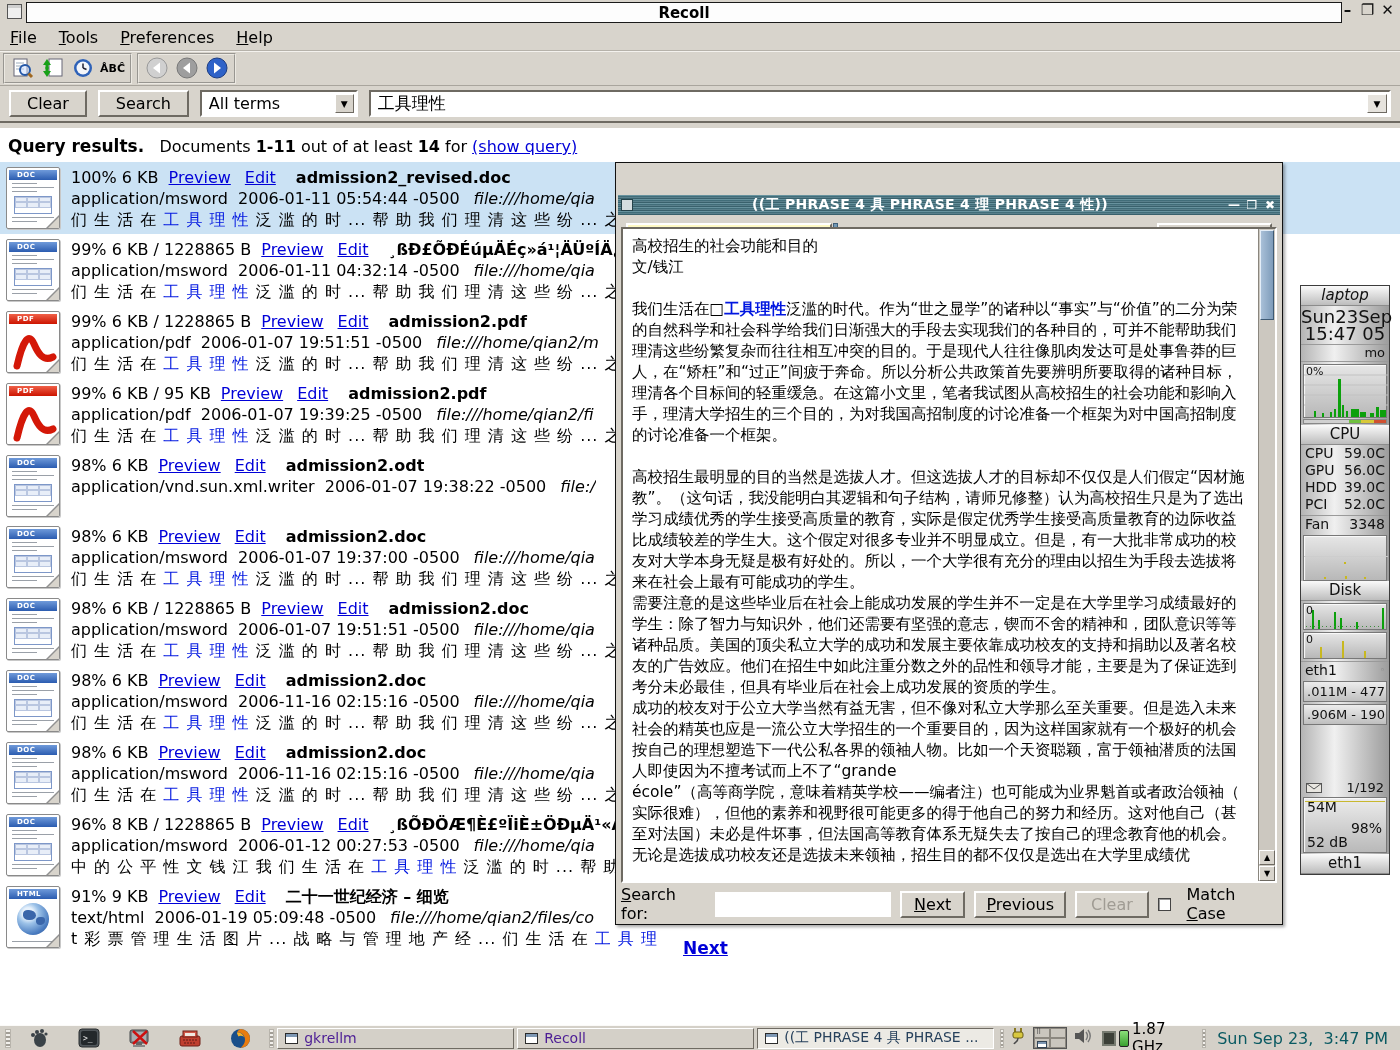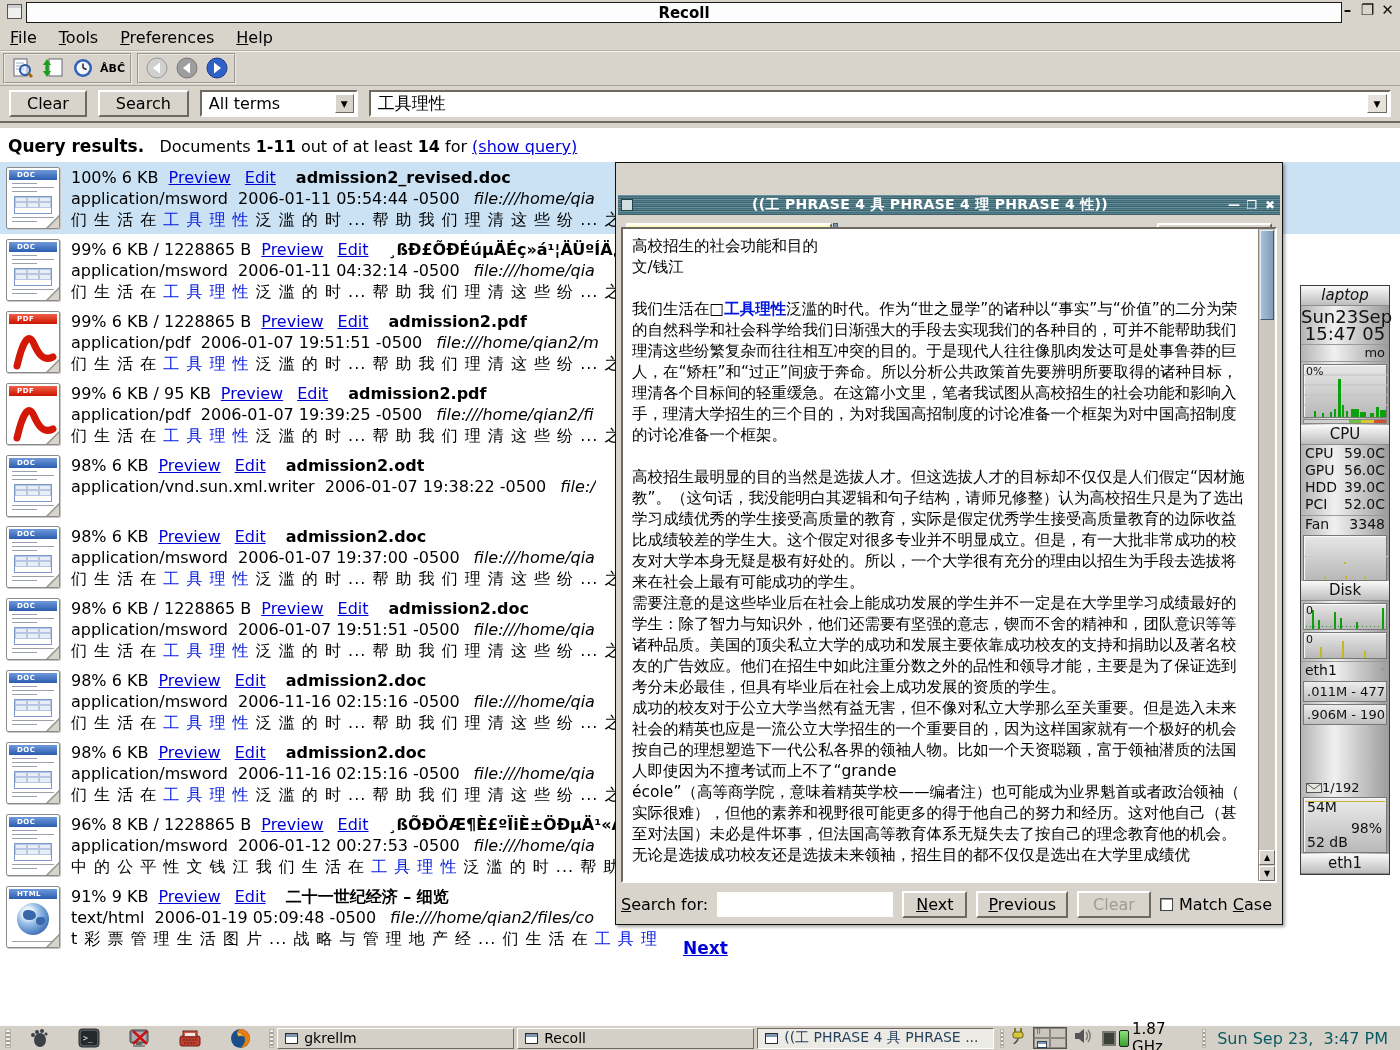--- a/index.html
+++ b/index.html
@@ -73,47 +73,47 @@
   #pv-textframe { position:absolute; left:5px; right:5px; top:64px; bottom:41px; border:2px solid; border-color:#6e6a62 #ffffff #ffffff #6e6a62; background:#fff; }
   #pv-text { position:absolute; left:0; top:0; right:17px; bottom:0; padding:7px 9px; font-size:15.5px; line-height:21px; overflow:hidden; color:#000; }
   #pv-text .hl { color:#0016e0; font-weight:bold; }
   #pv-scroll { position:absolute; right:0; top:0; bottom:0; width:17px; background:#ccc8c0; border-left:1px solid #8a867e; }
   #pv-thumb { position:absolute; left:1px; right:1px; top:1px; height:90px; background:linear-gradient(90deg,#a9c0d8,#7e9cba); border:1px solid; border-color:#e4eef8 #3e5a74 #3e5a74 #e4eef8; }
   .pv-arrow { position:absolute; left:0; right:0; height:15px; background:#d8d4cc; border:1px solid; border-color:#fff #6e6a62 #6e6a62 #fff; font-size:8px; display:flex; align-items:center; justify-content:center; }
   #pv-up { bottom:16px; } #pv-down { bottom:0; }
   #pv-bottombar { position:absolute; left:5px; right:5px; bottom:4px; height:32px; display:flex; align-items:center; gap:9px; font-size:16px; }
   #pv-search-input { width:176px; height:25px; font-size:15px; font-family:inherit; padding:0 5px; border:0; outline:0; }
   .btn.dis { color:#a09c94; }
-  #pv-case { display:flex; align-items:center; gap:6px; }
+  #pv-case { display:flex; align-items:center; gap:16px; }
   #pv-case .cb { width:13px; height:13px; background:#fff; border:1px solid #444; box-shadow:inset 1px 1px 0 #999; }
 
   
   #gk { position:absolute; left:1300px; top:285px; width:90px; z-index:30; background:linear-gradient(90deg,#b4b4b4,#f0f0f0 38%,#9c9c9c); border:1px solid #3c3c3c; font-size:13px; color:#111; }
   .gk-cap { text-align:center; font-size:15px; line-height:19px; background:linear-gradient(180deg,#fafafa,#bdbdbd); border-bottom:1px solid #8c8c8c; }
   .gk-clock { text-align:center; font-size:18px; line-height:17px; padding:2px 0; border-bottom:1px solid #9a9a9a; }
   .gk-ticker { text-align:right; padding:0 4px 1px; font-size:13px; line-height:15px; border-bottom:1px solid #9a9a9a; }
   .gk-chart { position:relative; margin:2px 2px 0; border:1px solid #787878; background:linear-gradient(180deg,#e6e6e6,#b8b8b8); box-shadow:inset 1px 1px 1px #fbfbfb; }
   .gk-chart svg { display:block; }
   .gk-chart .lbl { position:absolute; left:2px; top:0; font-size:11px; }
   .gk-krell { height:5px; margin:1px 2px; background:linear-gradient(90deg,#d0d0d0 55%,#70c040 55% 70%,#d8c838 70% 85%,#d05030 85%); border:1px solid #888; }
   .gk-row { display:flex; justify-content:space-between; padding:0 4px; font-size:14px; line-height:17px; }
   .gk-panel { margin:2px 2px 0; border:1px solid #787878; background:linear-gradient(180deg,#ededed,#bfbfbf); font-size:13px; line-height:17px; padding:1px 3px; white-space:nowrap; overflow:hidden; position:relative; }
   .gk-gap { height:54px; }
-  .gk-mail { display:flex; align-items:center; justify-content:flex-start; padding:1px 5px; font-size:13px; }
+  .gk-mail { display:flex; align-items:center; justify-content:space-between; padding:1px 5px; font-size:13px; }
   #gk-fs { height:56px; margin:1px 2px; border:1px solid #787878; background:linear-gradient(180deg,#ececec,#b9b9b9); position:relative; font-size:14px; box-shadow:inset 1px 1px 1px #fafafa; }
   #gk-fs .a { position:absolute; left:3px; top:1px; } 
   #gk-fs .b { position:absolute; right:4px; top:22px; }
   #gk-fs .c { position:absolute; left:3px; bottom:2px; }
   #gk-fs:before { content:""; position:absolute; left:1px; right:1px; top:3px; height:1px; background:#c8b830; }
 
   
   #taskbar { position:absolute; left:0; right:0; bottom:0; height:25px; background:#d4d0c8; border-top:1px solid #fbfaf8; display:flex; align-items:center; z-index:40; padding:0 2px; }
   .tb-handle { width:6px; height:19px; margin:0 3px; background:repeating-linear-gradient(180deg,#f2f0ec 0 2px,#a29e96 2px 4px); border:1px solid #b8b4ac; }
   .launch { width:24px; height:22px; margin:0 14px; display:flex; align-items:center; justify-content:center; }
-  .task { width:237px; height:21px; margin-right:3px; border:1px solid; border-color:#ffffff #6f6b63 #6f6b63 #ffffff; background:#d4d0c8; display:flex; align-items:center; gap:6px; padding:0 7px; font-size:14px; color:#000000; white-space:nowrap; overflow:hidden; }
+  .task { width:237px; height:21px; margin-right:3px; border:1px solid; border-color:#ffffff #6f6b63 #6f6b63 #ffffff; background:#d4d0c8; display:flex; align-items:center; gap:6px; padding:0 7px; font-size:14px; color:#4c1d95; white-space:nowrap; overflow:hidden; }
   .task.active { background:#eceae4; border-color:#6f6b63 #ffffff #ffffff #6f6b63; color:#27415c; }
   .task .wicon { width:13px; height:11px; min-width:13px; border:1px solid #2c2c2c; background:#fff; box-shadow:inset 0 3px 0 #7e98b4; }
   #pager-grid { display:grid; grid-template-columns:16px 16px; grid-template-rows:10px 10px; border:1px solid #555; margin:0 4px; }
   #pager-grid div { border:1px solid #8c8880; background:#cac6be; position:relative; }
   #pager-grid .p1:before { content:"⠿"; font-size:7px; position:absolute; left:1px; top:-1px; color:#333; }
   #pager-grid .p3:before { content:""; position:absolute; left:2px; top:2px; width:8px; height:5px; background:#fff; border:1px solid #345; box-shadow:inset 0 2px 0 #7e98b4; }
   #cpufreq { display:flex; align-items:center; gap:3px; font-size:15px; margin:0 5px; }
   #cpufreq .chip { width:15px; height:15px; background:#3c4038; border:2px solid #767a70; }
   #cpufreq .batt { width:11px; height:17px; background:linear-gradient(180deg,#8ae07a,#3aa030); border:1px solid #222; border-radius:2px; }
   #clock { font-size:16px; color:#0a5a62; padding:0 10px 0 8px; white-space:pre; }

